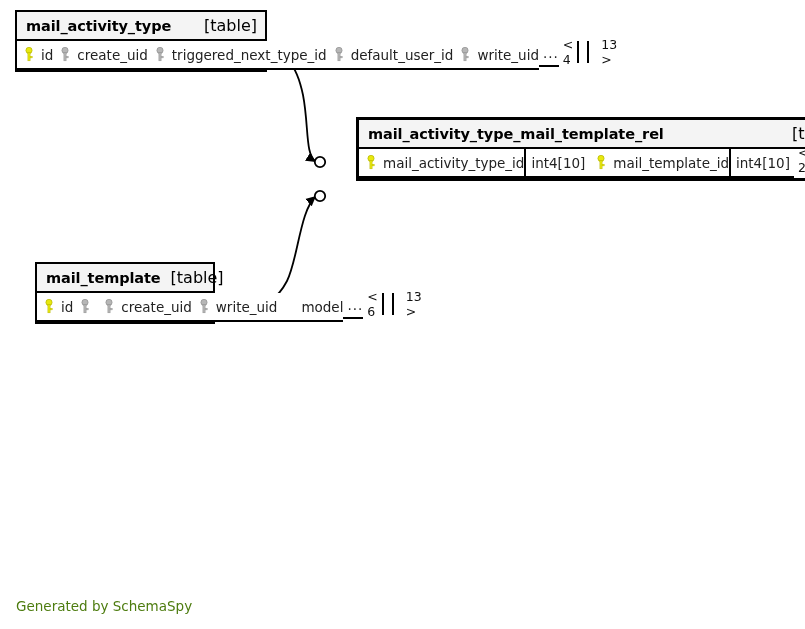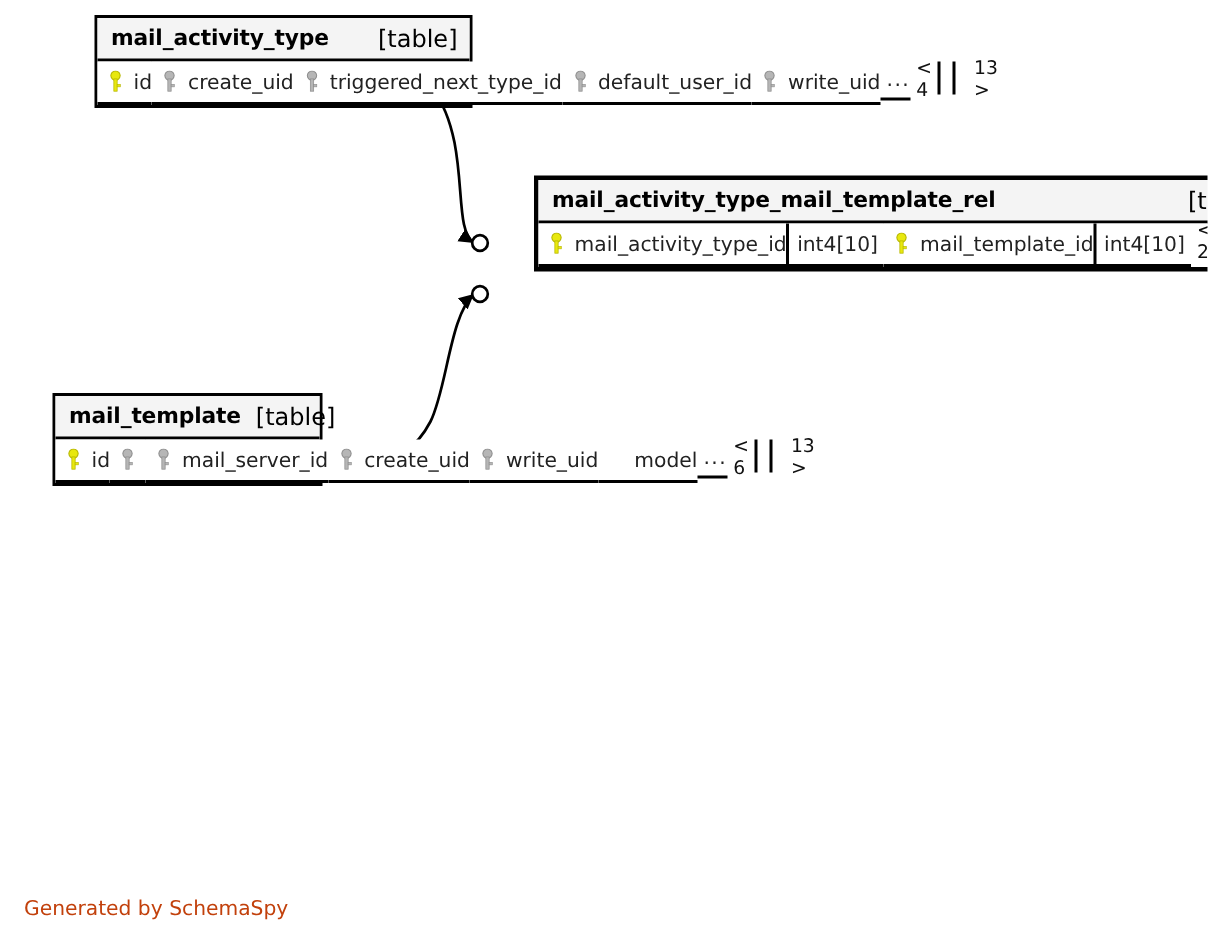--- a/index.html
+++ b/index.html
@@ -146,21 +146,21 @@
 
   
   .key-icon { display: block; }
 
   
   #credit {
     position: absolute;
     left: 16px;
     top: 598px;
     font-size: 13.5px;
-    color: #c2410c;
+    color: #4d7c0f;
     white-space: nowrap;
   }
 </style>
 </head>
 <body>
 
 <div id="diagram-canvas">
 
   <svg id="connector-layer" viewBox="0 0 805 629" width="805" height="629" xmlns="http://www.w3.org/2000/svg">
     <defs>
@@ -173,21 +173,21 @@
       <path d="M 267,53 C 285,53 296,62 303,95 C 309,126 305,155 316,162" fill="none" stroke="#000000" stroke-width="1.8" marker-end="url(#crowfoot-arrow)"></path>
       <circle cx="320" cy="162" r="5.2" fill="#ffffff" stroke="#000000" stroke-width="1.8"></circle>
     </g>
 
     <g>
       <path d="M 249,305 C 266,305 277,300 287,281 C 298,259 300,210 316,196" fill="none" stroke="#000000" stroke-width="1.8" marker-end="url(#crowfoot-arrow)"></path>
       <circle cx="320" cy="196" r="5.2" fill="#ffffff" stroke="#000000" stroke-width="1.8"></circle>
     </g>
   </svg>
 
-  <div class="table-node" id="node-mail_activity_type" style="left:15px; top:10px; width:252px;margin-left:48px;">
+  <div class="table-node" id="node-mail_activity_type" style="left:15px; top:10px; width:252px;">
 
     <div class="tbl-header">
       <span class="tbl-title">mail_activity_type</span>
       <span class="tbl-tag">[table]</span>
     </div>
 
     <div class="tbl-rows">
 
       <div class="col-row">
         <span class="col-keycell">
@@ -321,30 +321,20 @@
         <span class="col-keycell">
           <svg class="key-icon" width="10" height="15" viewBox="0 0 10 15">
             <circle cx="5" cy="3.4" r="3.1" fill="#b6b6b6" stroke="#8e8e8e" stroke-width="0.7"></circle>
             <rect x="3.9" y="5.6" width="2.2" height="8.2" fill="#b6b6b6" stroke="#8e8e8e" stroke-width="0.5"></rect>
             <rect x="6.1" y="9.2" width="2.1" height="1.7" fill="#b6b6b6" stroke="#8e8e8e" stroke-width="0.4"></rect>
           </svg>
         </span>
       </div>
 
 
-      <div class="col-row">
-        <span class="col-keycell">
-          <svg class="key-icon" width="10" height="15" viewBox="0 0 10 15">
-            <circle cx="5" cy="3.4" r="3.1" fill="#b6b6b6" stroke="#8e8e8e" stroke-width="0.7"></circle>
-            <rect x="3.9" y="5.6" width="2.2" height="8.2" fill="#b6b6b6" stroke="#8e8e8e" stroke-width="0.5"></rect>
-            <rect x="6.1" y="9.2" width="2.1" height="1.7" fill="#b6b6b6" stroke="#8e8e8e" stroke-width="0.4"></rect>
-          </svg>
-        </span>
-        <span class="col-name">mail_server_id</span>
-      </div>
 
 
       <div class="col-row">
         <span class="col-keycell">
           <svg class="key-icon" width="10" height="15" viewBox="0 0 10 15">
             <circle cx="5" cy="3.4" r="3.1" fill="#b6b6b6" stroke="#8e8e8e" stroke-width="0.7"></circle>
             <rect x="3.9" y="5.6" width="2.2" height="8.2" fill="#b6b6b6" stroke="#8e8e8e" stroke-width="0.5"></rect>
             <rect x="6.1" y="9.2" width="2.1" height="1.7" fill="#b6b6b6" stroke="#8e8e8e" stroke-width="0.4"></rect>
           </svg>
         </span>

